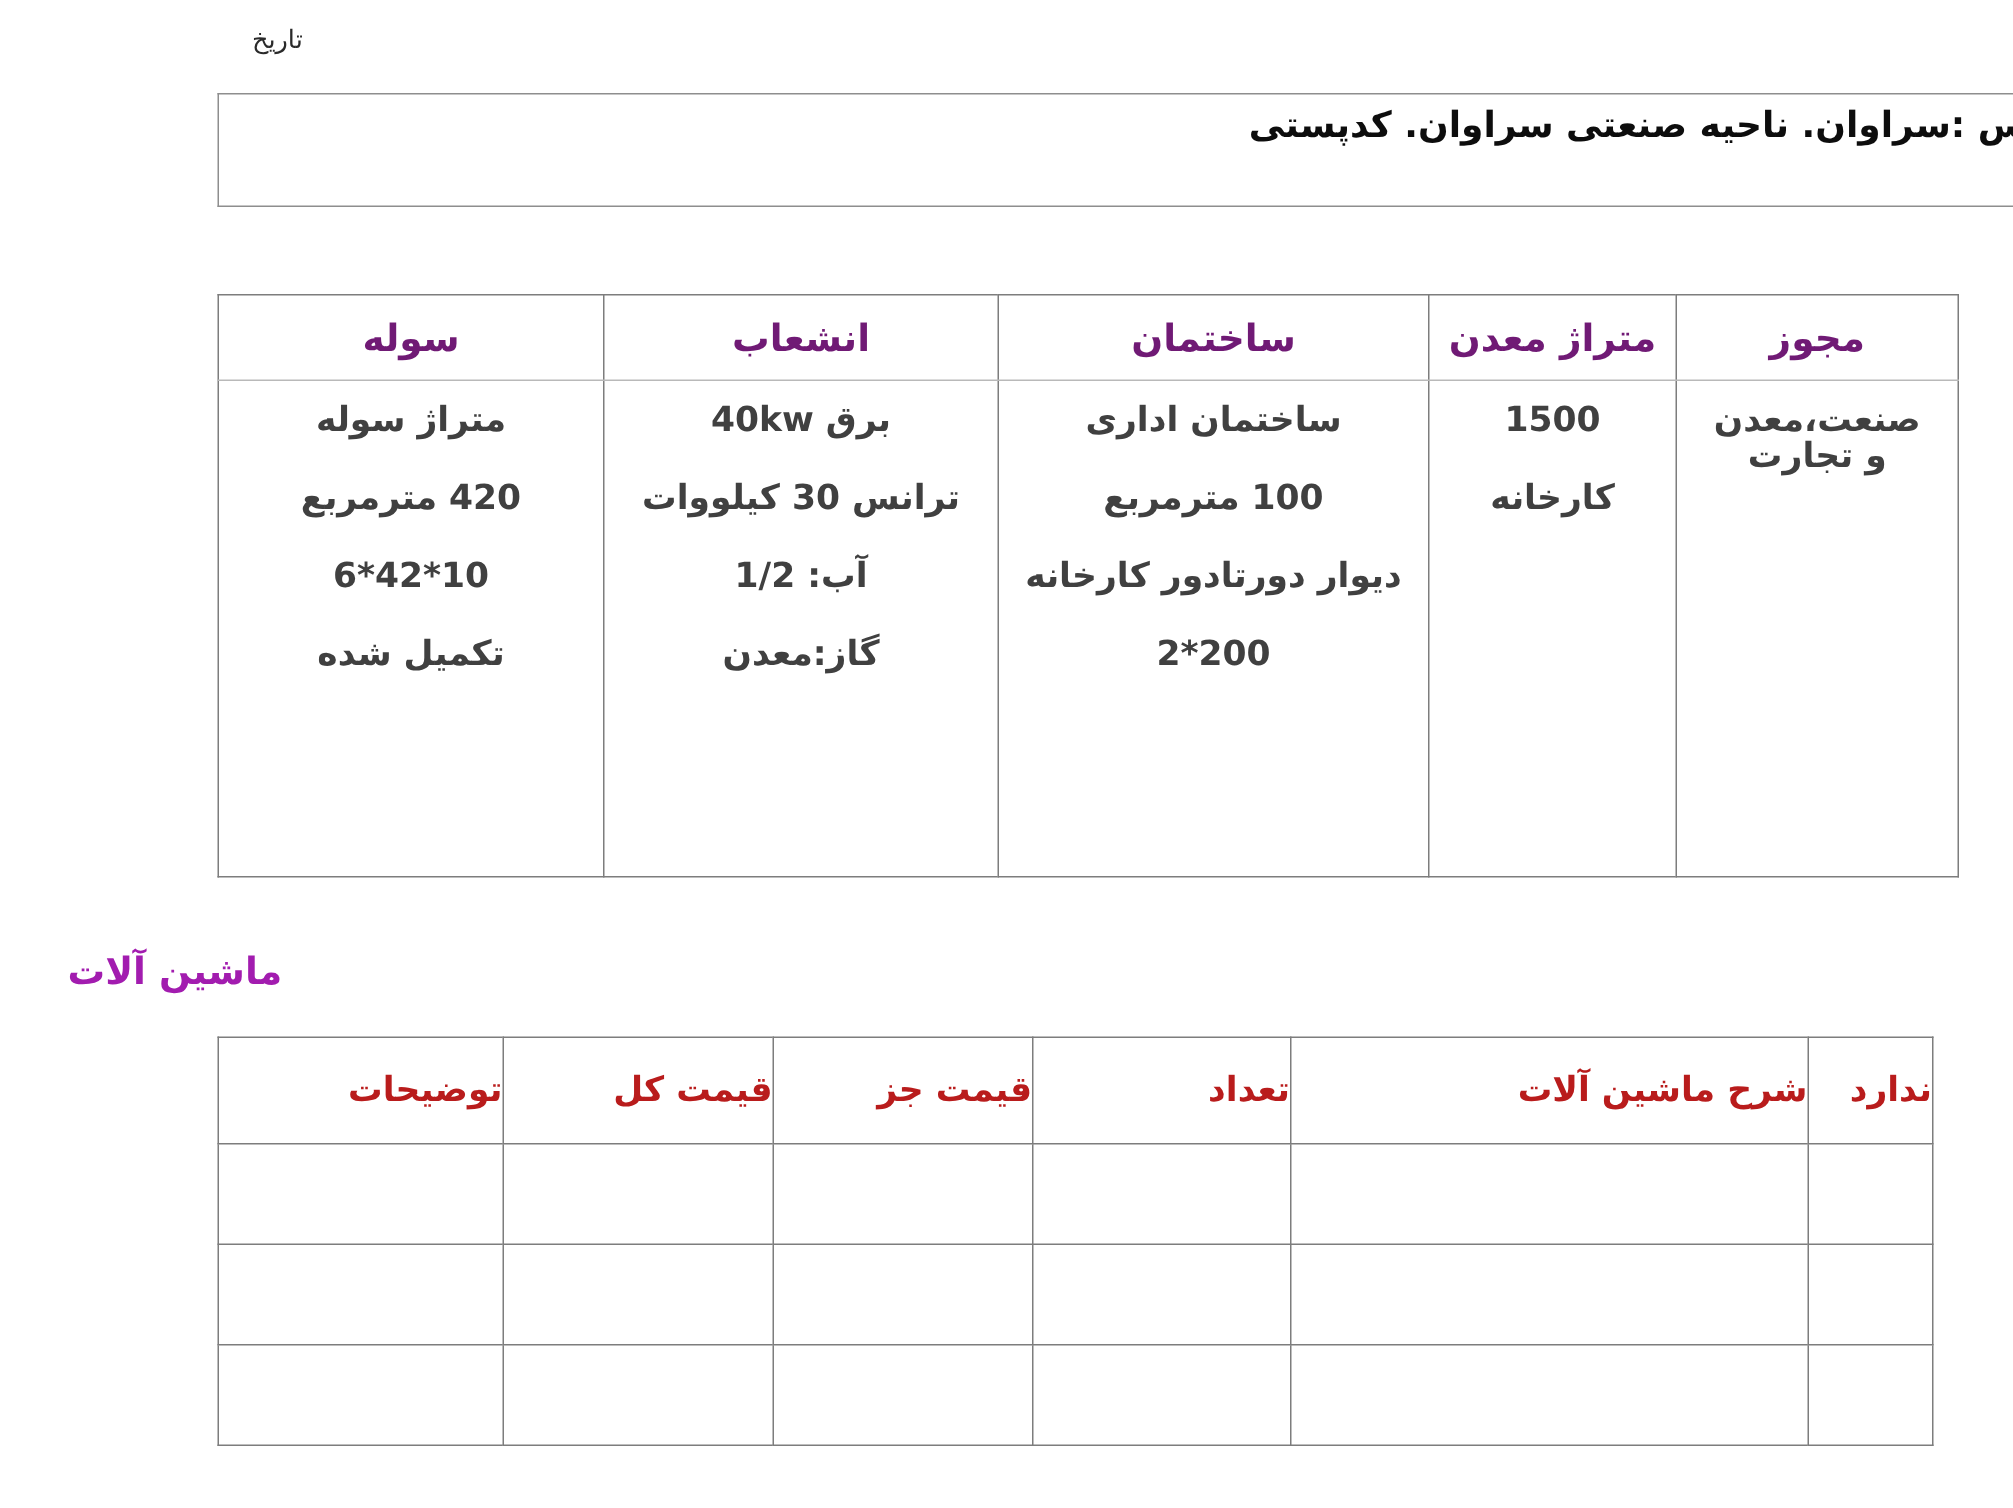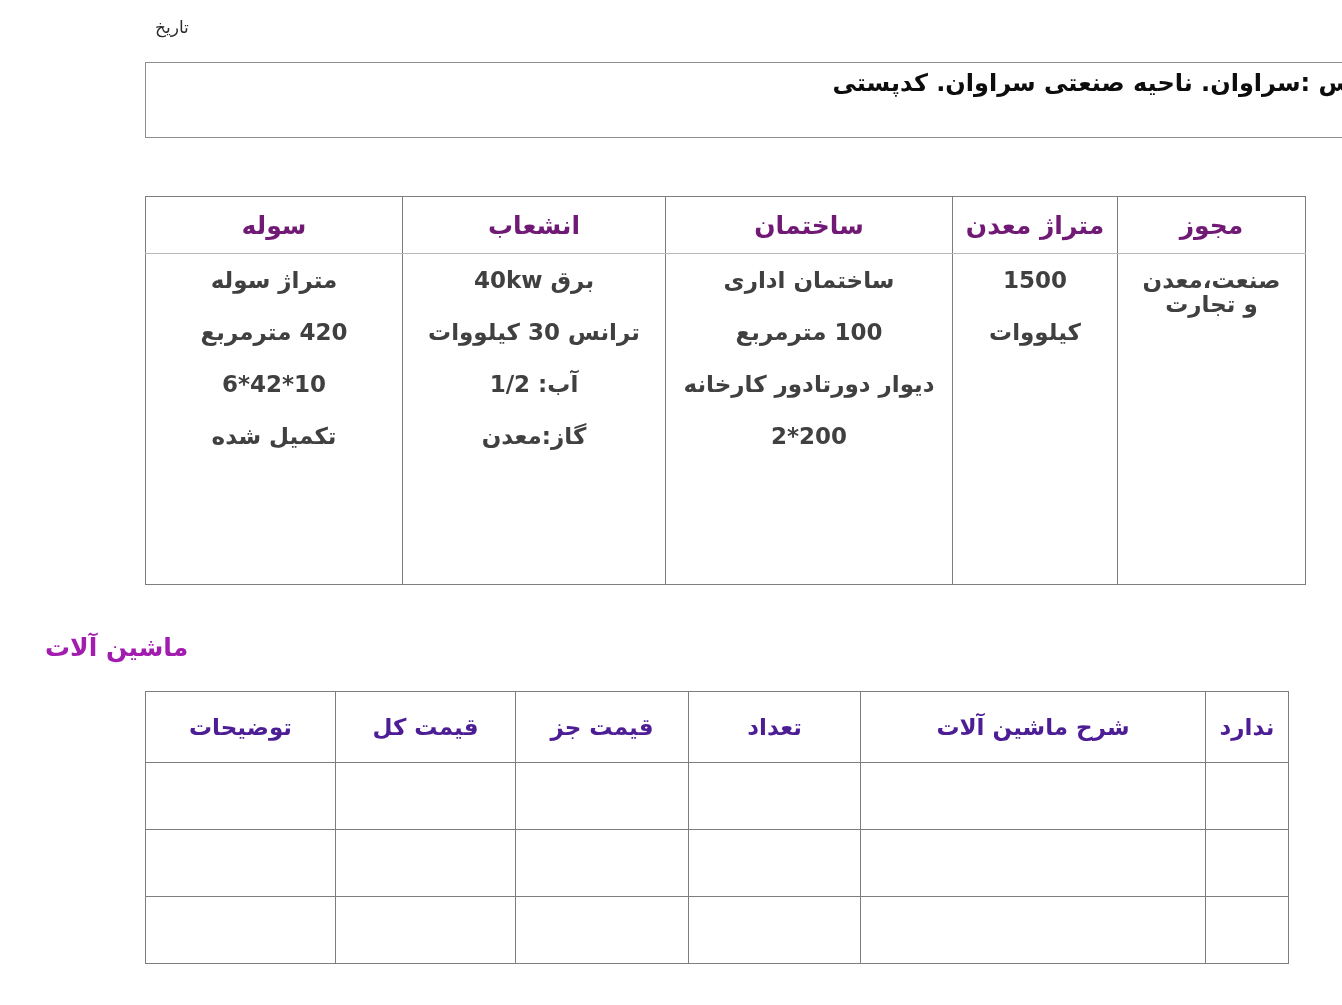--- a/index.html
+++ b/index.html
@@ -14,21 +14,21 @@
     position: relative;
     font-family: "DejaVu Sans", "Liberation Sans", sans-serif;
     color: #111111;
     overflow: hidden;
   }
 
   
   #date-label {
     position: absolute;
     top: 17px;
-    left: 155px;
+    left: 168px;
     font-size: 17px;
     font-weight: 400;
     color: #2a2a2a;
     letter-spacing: 0.2px;
     white-space: nowrap;
     text-align: right;
   }
 
   
   #address-box {
@@ -123,25 +123,25 @@
     top: 691px;
     left: 145px;
     width: 1143px;
     height: 272px;
   }
   #machinery-table td {
     border-color: #7d7d7d;
   }
   #machinery-table td.mhead {
     height: 70px;
-    text-align: center;
+    text-align: right;
     vertical-align: middle;
     font-size: 23px;
     font-weight: 700;
-    color: #4c1d95;
+    color: #b91c1c;
   }
   #machinery-table td.mcell {
     height: 66px;
   }
 </style>
 </head>
 <body>
 
 <div id="date-label">تاریخ</div>
 
@@ -164,21 +164,21 @@
       <td class="hcell">ساختمان</td>
       <td class="hcell">انشعاب</td>
       <td class="hcell">سوله</td>
     </tr>
     <tr>
       <td class="bcell wrapcell">
         <span class="line">صنعت،معدن و تجارت</span>
       </td>
       <td class="bcell">
         <span class="line">1500</span>
-        <span class="line">کیلووات</span>
+        <span class="line">کارخانه</span>
       </td>
       <td class="bcell">
         <span class="line">ساختمان اداری</span>
         <span class="line">100 مترمربع</span>
         <span class="line">دیوار دورتادور کارخانه</span>
         <span class="line">200*2</span>
       </td>
       <td class="bcell">
         <span class="line">برق  40kw</span>
         <span class="line">ترانس 30 کیلووات</span>

